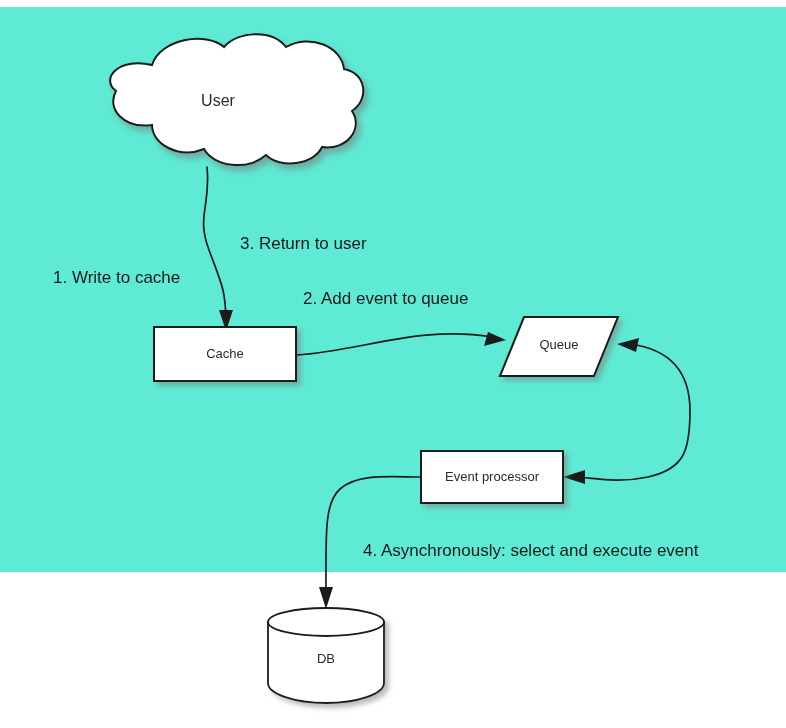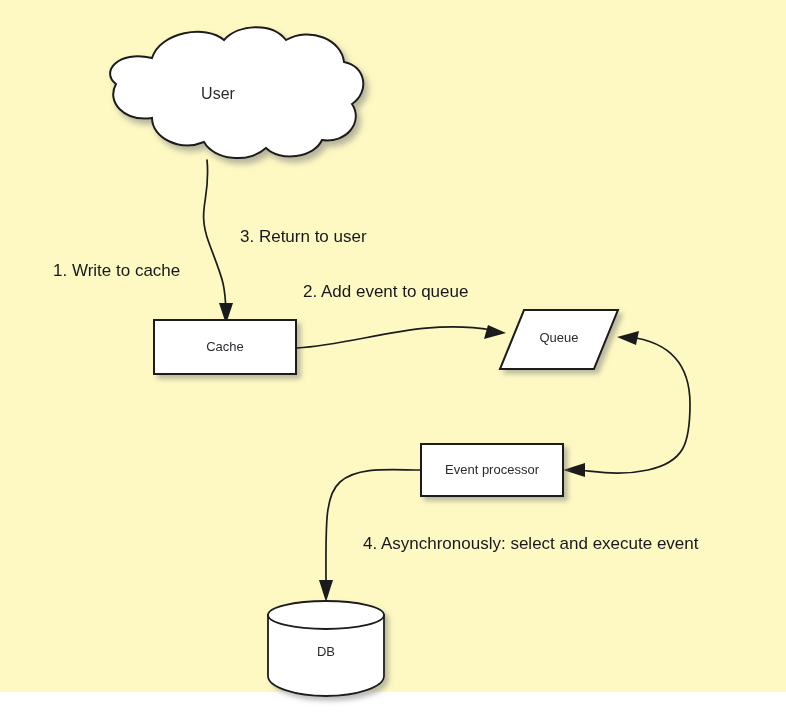--- a/index.html
+++ b/index.html
@@ -9,22 +9,23 @@
   }
   body {
     width: 786px;
     height: 728px;
     font-family: "Liberation Sans", sans-serif;
     overflow: hidden;
   }
   #diagram-canvas {
     position: relative;
     width: 786px;
-    height: 692px;
-    background: #fef9c3;
+    height: 565px;
+    background: #5eead4;
+    margin-top: 7px;
   }
   svg.diagram-svg {
     position: absolute;
     top: 0;
     left: 0;
     width: 786px;
     height: 728px;
   }
   .node-shape {
     fill: #ffffff;

